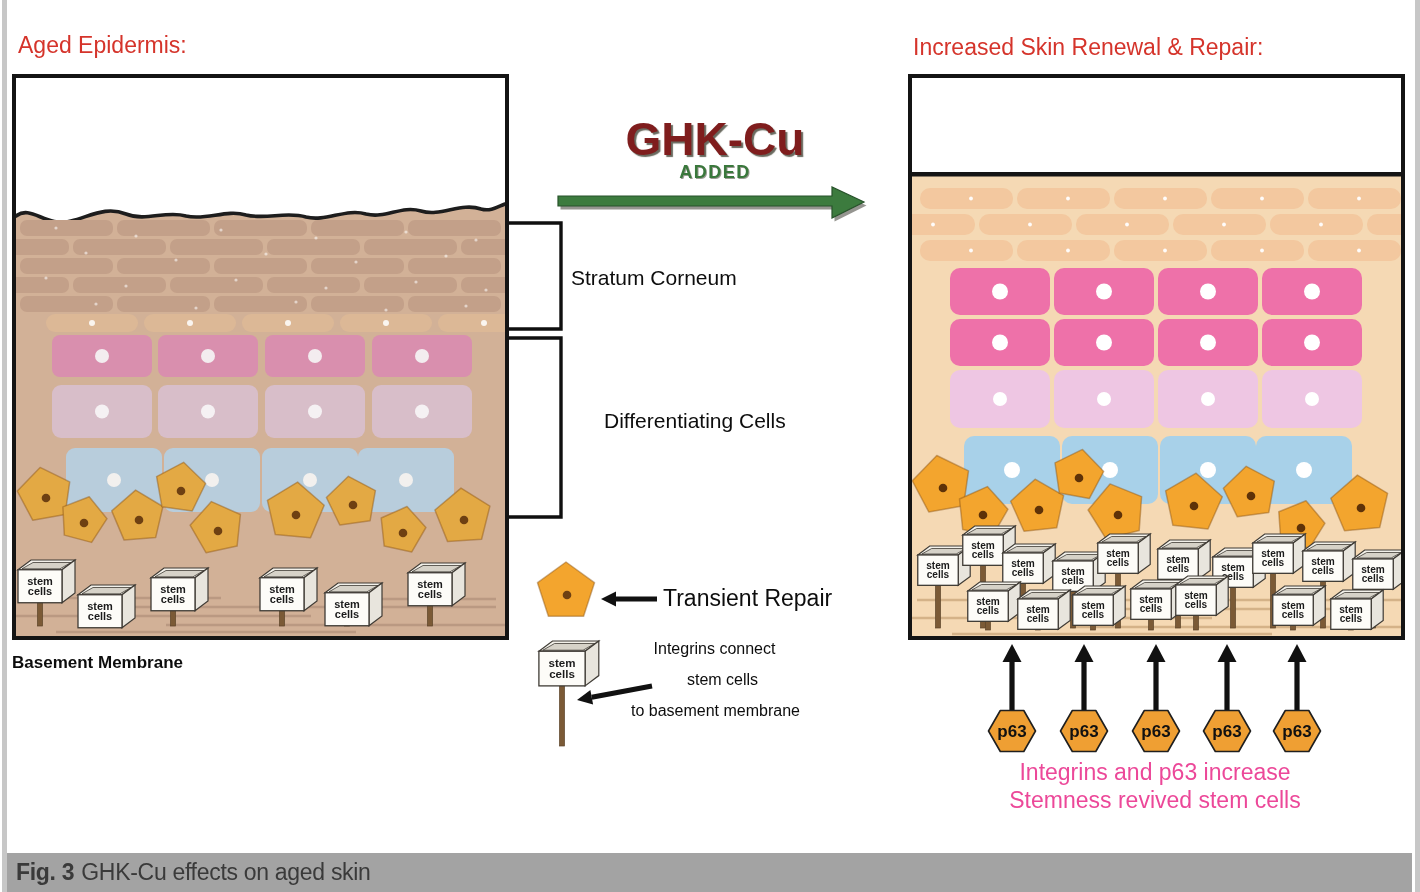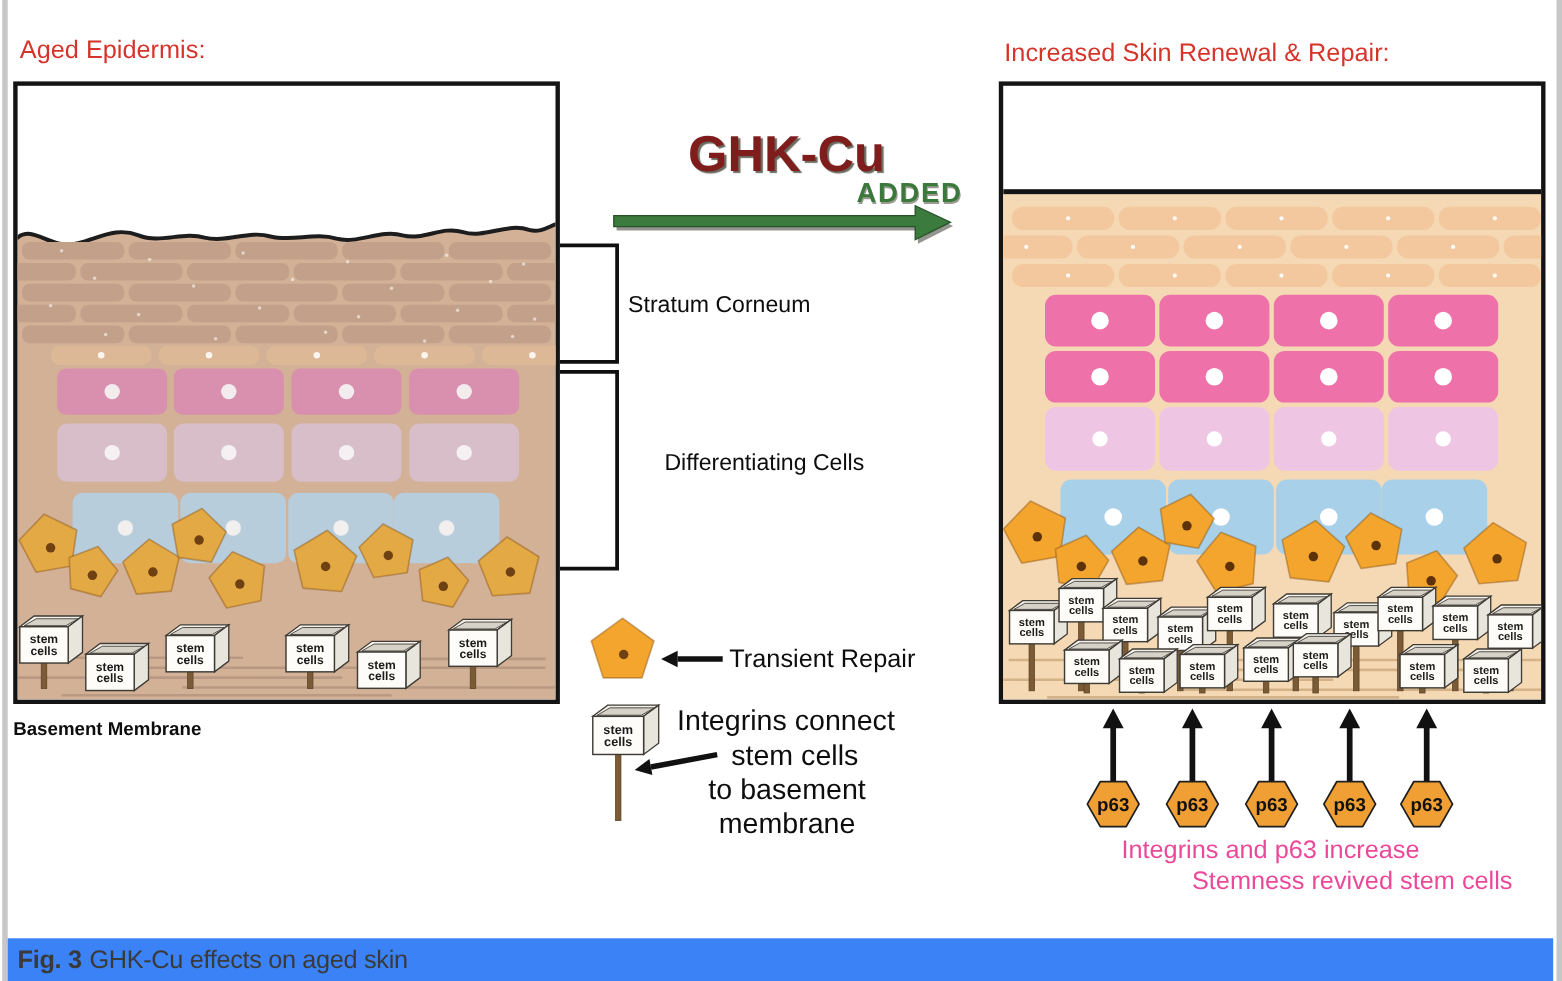--- a/index.html
+++ b/index.html
@@ -14,31 +14,31 @@
   .panel{
     position:absolute;top:74px;width:497px;height:566px;
     border:4px solid #141414;background:#ffffff;box-sizing:border-box;
   }
   .panel svg{display:block;}
   .green-head{
     font-size:46px;font-weight:bold;color:#7f1d1d;text-align:center;
     letter-spacing:0px;text-shadow:2px 2px 1px rgba(55,55,40,0.75);
   }
   .green-sub{
-    font-size:25px;font-weight:bold;color:#3a783c;text-align:right;
+    font-size:18px;font-weight:bold;color:#3a783c;text-align:center;
     letter-spacing:1.5px;text-shadow:1px 1px 0 rgba(55,55,40,0.5);
   }
   .blk-label{font-size:21px;color:#0d0d0d;}
-  .legend-label{font-size:26px;color:#0d0d0d;text-align:center;}
+  .legend-label{font-size:16px;color:#0d0d0d;text-align:center;}
   .bold-label{font-size:17px;font-weight:bold;color:#0d0d0d;}
   .note-label{font-size:23px;color:#ec4899;text-align:center;}
   .edge-strip{position:absolute;top:0;height:892px;background:#c7c7c7;}
   #caption-bar{
     position:absolute;left:7px;top:853px;width:1405px;height:39px;
-    background:#3b82f6;line-height:39px;font-size:23px;color:#3a3a3a;
+    background:#a3a3a3;line-height:39px;font-size:23px;color:#3a3a3a;
     letter-spacing:-0.3px;
   }
   #caption-bar .cap-prefix{font-weight:bold;margin-left:9px;}
   #caption-bar .cap-rest{margin-left:7px;}
   #overlay-art{position:absolute;left:0;top:0;pointer-events:none;}
 </style>
 </head>
 <body>
 
 <div class="edge-strip" style="left:2px;width:5px;"></div>
@@ -508,21 +508,21 @@
 
 <div class="abs blk-label" style="left:571px;top:266px;">Stratum Corneum</div>
 <div class="abs blk-label" style="left:604px;top:409px;">Differentiating Cells</div>
 
 <div class="abs legend-label" style="left:663px;top:585px;font-size:23px;">Transient Repair</div>
 <div class="abs legend-label" style="left:597px;width:235px;top:640px;">Integrins connect</div>
 <div class="abs legend-label" style="left:600px;width:245px;top:671px;">stem cells</div>
 <div class="abs legend-label" style="left:588px;width:255px;top:702px;">to basement membrane</div>
 
 <div class="abs note-label" style="left:935px;width:440px;top:759px;">Integrins and p63 increase</div>
-<div class="abs note-label" style="left:935px;width:440px;top:787px;text-align:right;">Stemness revived stem cells</div>
+<div class="abs note-label" style="left:935px;width:440px;top:787px;">Stemness revived stem cells</div>
 
 <div id="caption-bar">
   <span class="cap-prefix">Fig. 3</span><span class="cap-rest">GHK-Cu effects on aged skin</span>
 </div>
 
 <svg id="overlay-art" width="1420" height="892" viewBox="0 0 1420 892" style="font-family:'Liberation Sans',sans-serif;">
     <polygon points="560.5,199.5 834.5,199.5 834.5,190.5 866.5,205.5 834.5,221.5 834.5,209.5 560.5,209.5" fill="#2b2b22" opacity="0.5"></polygon>
     <polygon points="558.0,196.0 832.0,196.0 832.0,187.0 864.0,202.0 832.0,218.0 832.0,206.0 558.0,206.0" fill="#3c7b3e" stroke="#27522a" stroke-width="1.2"></polygon>
     <path d="M509,223 L561,223 L561,329 L509,329" fill="none" stroke="#0f0f0f" stroke-width="3.4"></path>
     <path d="M509,338 L561,338 L561,517 L509,517" fill="none" stroke="#0f0f0f" stroke-width="3.4"></path>

